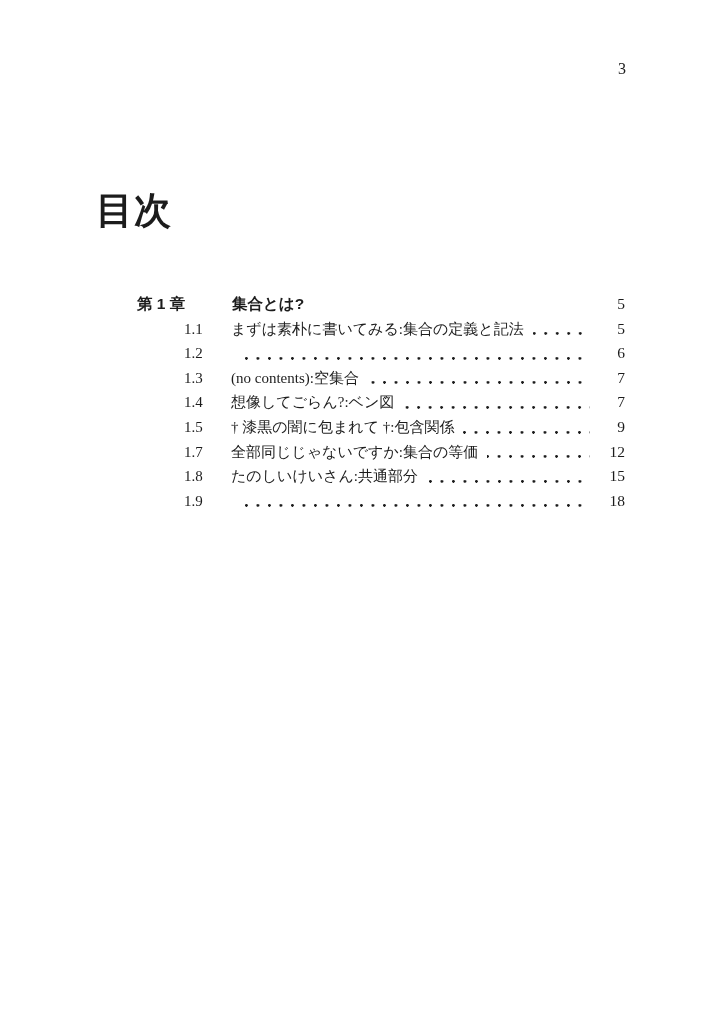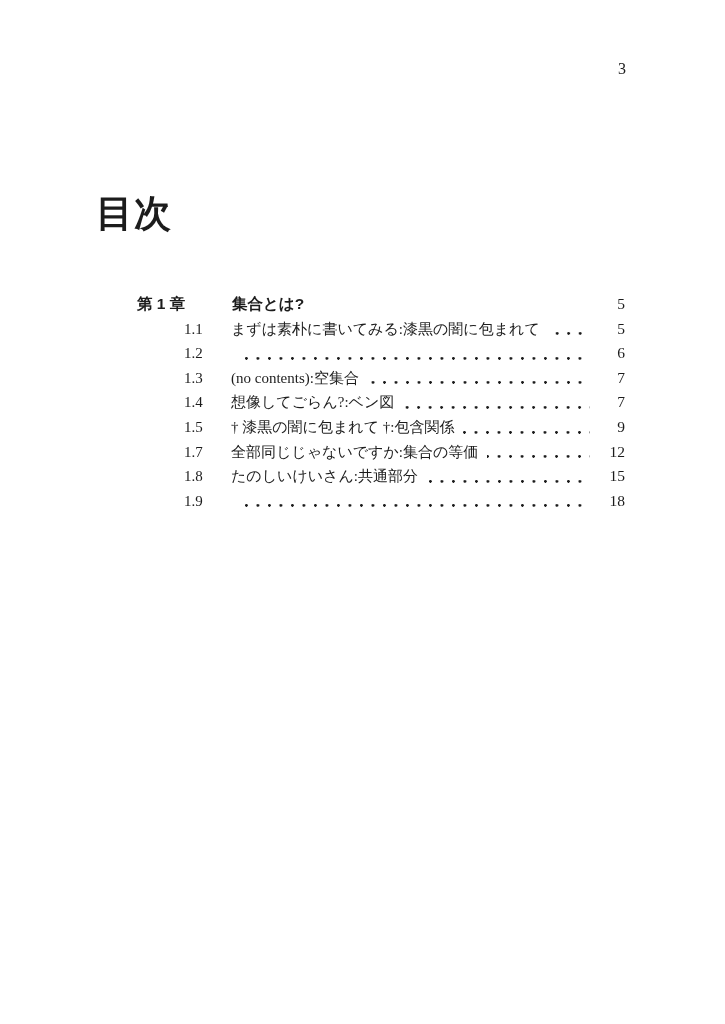--- a/index.html
+++ b/index.html
@@ -23,21 +23,21 @@
     right: 99px;
     font-size: 16px;
     font-family: "Liberation Serif", "DejaVu Serif", serif;
   }
 
   
   .doc-title {
     position: absolute;
     left: 96px;
     top: 170px;
-    font-family: Liberation Sans, sans-serif;
+    font-family: Liberation Mono, monospace;
     font-weight: 700;
     font-size: 37px;
     letter-spacing: 1px;
     line-height: 1;
   }
 
   
   .toc {
     position: absolute;
     left: 97px;
@@ -108,21 +108,21 @@
 <div class="toc">
   <div class="toc-row chapter">
     <span class="chap-label">第 1 章</span>
     <span class="chap-title">集合とは?</span>
     <span class="spacer"></span>
     <span class="pg">5</span>
   </div>
   <div>
   <div class="toc-row section">
     <span class="num">1.1</span>
-    <span class="ttl">まずは素朴に書いてみる:漆黒の闇に包まれて</span>
+    <span class="ttl">まずは素朴に書いてみる:集合の定義と記法</span>
     <span class="leader"></span>
     <span class="pg">5</span>
   </div>
 
   <div class="toc-row section">
     <span class="num">1.2</span>
     <span class="leader"></span>
     <span class="pg">6</span>
   </div>
 

